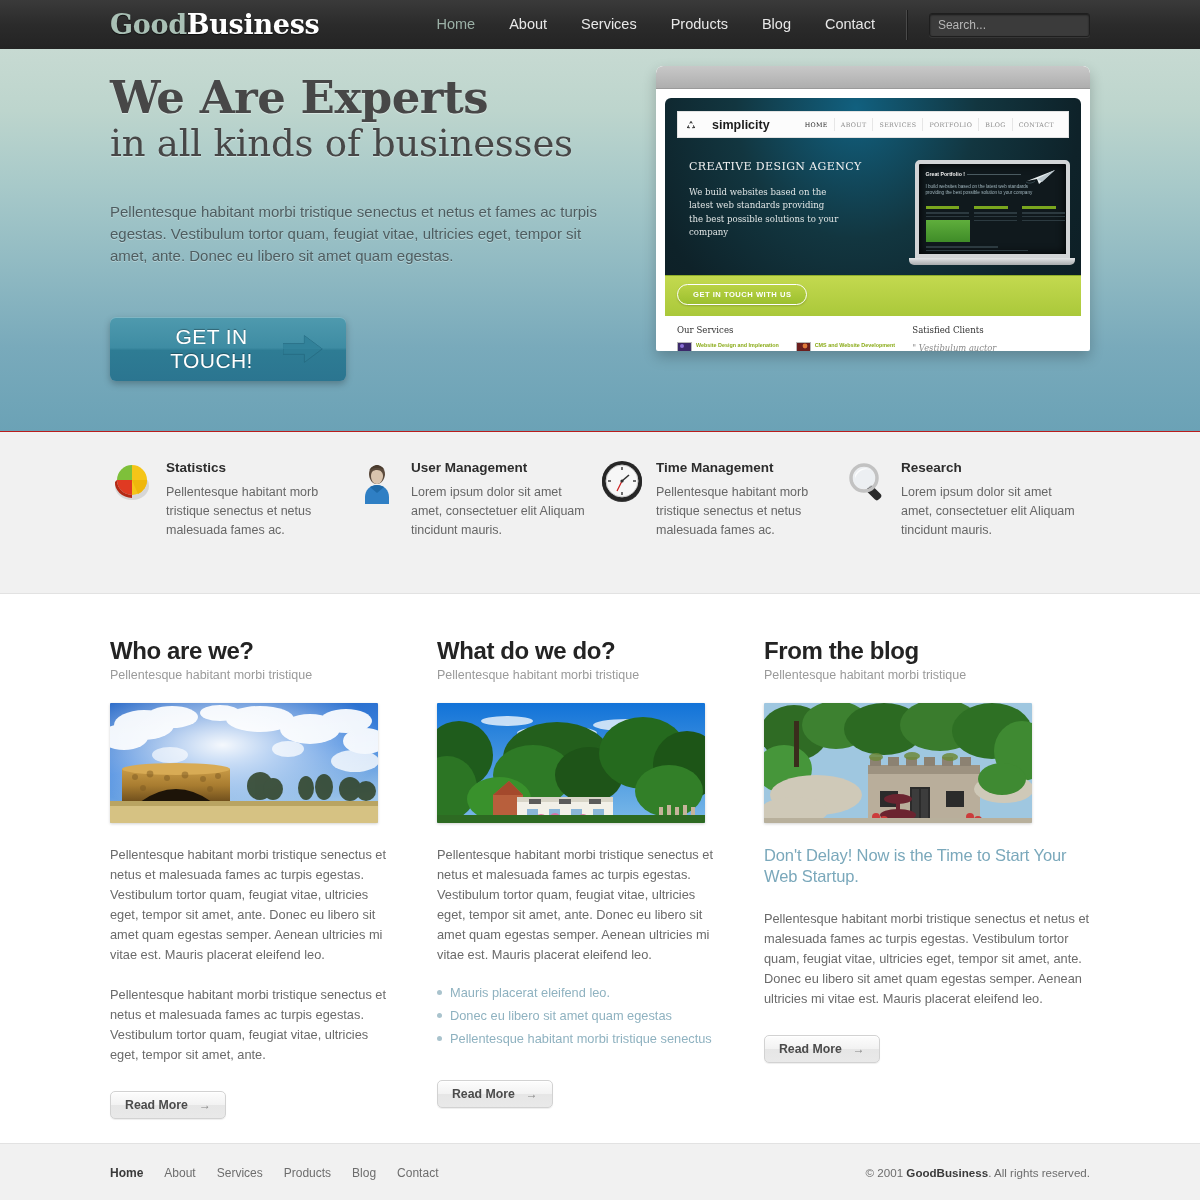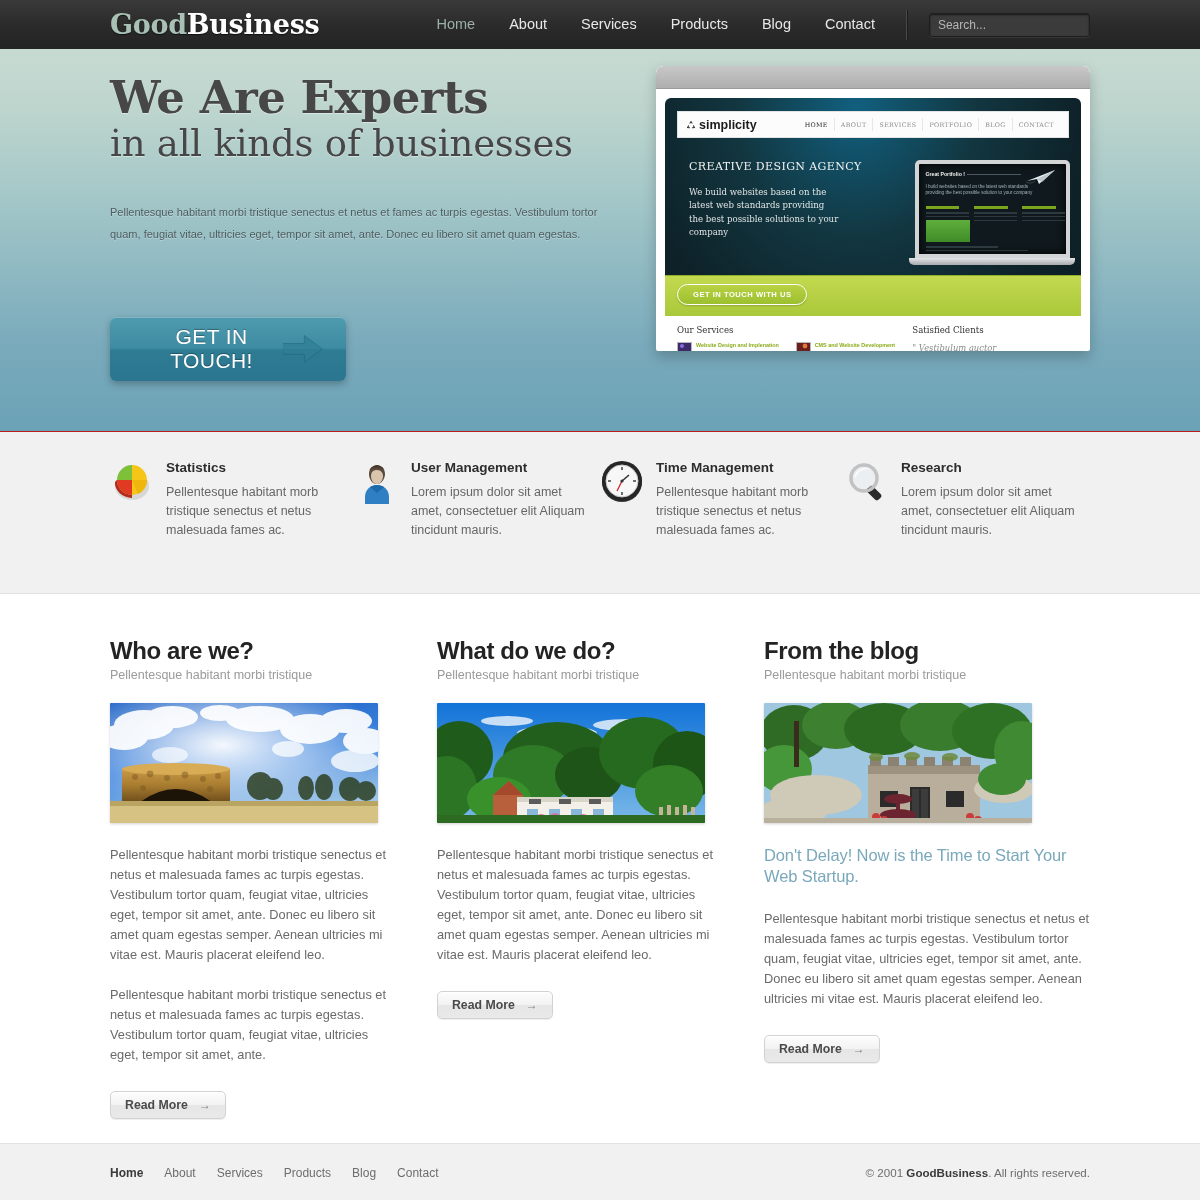--- a/index.html
+++ b/index.html
@@ -92,21 +92,21 @@
     font-family: "DejaVu Serif", "Liberation Serif", serif;
     color: #474747;
     text-shadow: 0 1px 1px rgba(255,255,255,.45);
   }
   .hero-title .l1 { display:block; font-size: 45px; font-weight: bold; letter-spacing: -0.5px; line-height: 1.05;}
   .hero-title .l2 { display:block; font-size: 37px; font-weight: normal; line-height: 1.25; letter-spacing: -0.2px;}
 
   .hero-desc {
     position: absolute; left: 0; top: 152px;
     width: 500px;
-    font-size: 11px;
+    font-size: 15px;
     line-height: 22px;
     color: #4e5d60;
     text-shadow: 0 1px 0 rgba(255,255,255,.3);
   }
 
   .cta {
     position: absolute; left: 0; top: 268px;
     width: 236px; height: 64px;
     border-radius: 6px;
     background: linear-gradient(180deg, #4f9aae 0%, #3e8ca3 48%, #2e7c94 52%, #2b7590 100%);
@@ -148,21 +148,21 @@
   .site-nav {
     margin: 13px 12px 0 12px;
     height: 27px;
     background: #fcfcfc;
     border: 1px solid #e3e3e3;
     display: flex; align-items: center;
     padding: 0 8px;
   }
   .site-logo {
     font-size: 12.5px; color: #1c1c1c; font-weight: 600;
-    display: flex; align-items: center; gap: 3px;
+    display: flex; align-items: center; gap: 16px;
   }
   .recycle { width: 10px; height: 10px; }
   .site-links { margin-left: auto; display: flex; align-items: center; }
   .site-links span {
     font-family: "DejaVu Serif", "Liberation Serif", serif;
     font-size: 6.3px; letter-spacing: .35px;
     color: #8d8d8d; padding: 0 6px;
     border-left: 1px solid #e6e6e6;
     line-height: 13px;
   }
@@ -678,20 +678,34 @@
           <g fill="#c6b49a">
             <rect x="222" y="104" width="4" height="16"></rect>
               <rect x="230" y="102" width="4" height="18"></rect>
             <rect x="238" y="104" width="4" height="16"></rect>
               <rect x="246" y="102" width="4" height="18"></rect>
             <rect x="254" y="104" width="4" height="16"></rect>
           </g>
           <rect x="0" y="112" width="268" height="8" fill="#2d6a22"></rect>
         </svg>
         <div class="col-p">Pellentesque habitant morbi tristique senectus et netus et malesuada fames ac turpis egestas. Vestibulum tortor quam, feugiat vitae, ultricies eget, tempor sit amet, ante. Donec eu libero sit amet quam egestas semper. Aenean ultricies mi vitae est. Mauris placerat eleifend leo.</div>
+        <ul class="bullets">
+          <li>
+            <span class="dot"></span>
+            <a href="#">Mauris placerat eleifend leo.</a>
+          </li>
+          <li>
+            <span class="dot"></span>
+            <a href="#">Donec eu libero sit amet quam egestas</a>
+          </li>
+          <li>
+            <span class="dot"></span>
+            <a href="#">Pellentesque habitant morbi tristique senectus</a>
+          </li>
+        </ul>
         <button class="readmore">
           <span class="rl">Read More</span>
           <span class="ra">→</span>
         </button>
       </div>
 
       <div class="col">
         <div class="col-h">From the blog</div>
         <div class="col-sub">Pellentesque habitant morbi tristique</div>
         <svg class="col-img" viewBox="0 0 268 120" preserveAspectRatio="none">

